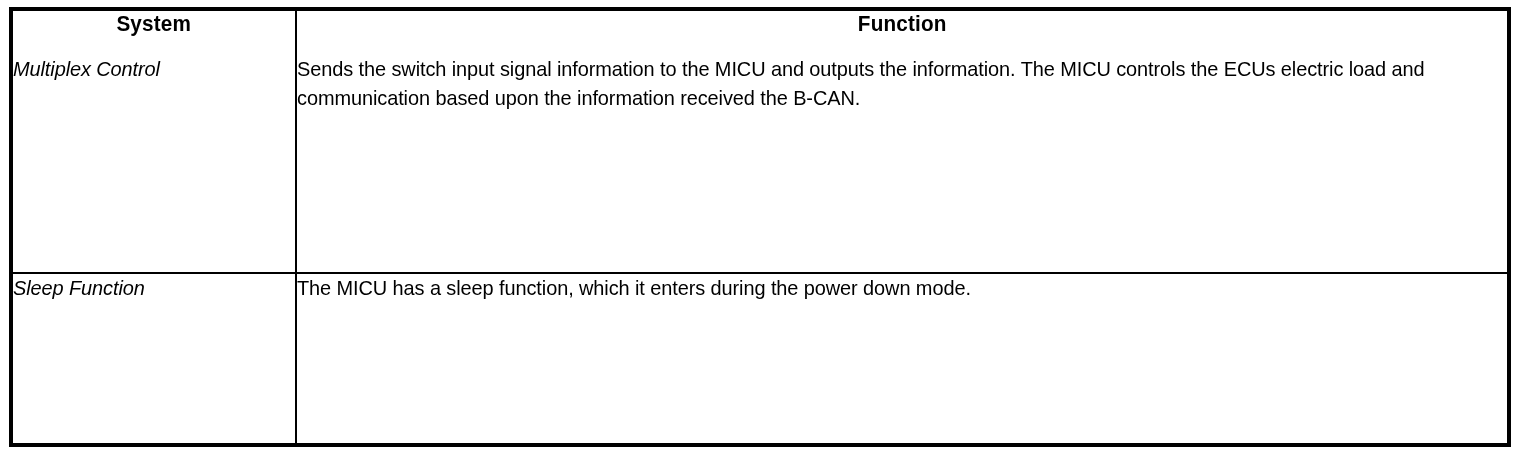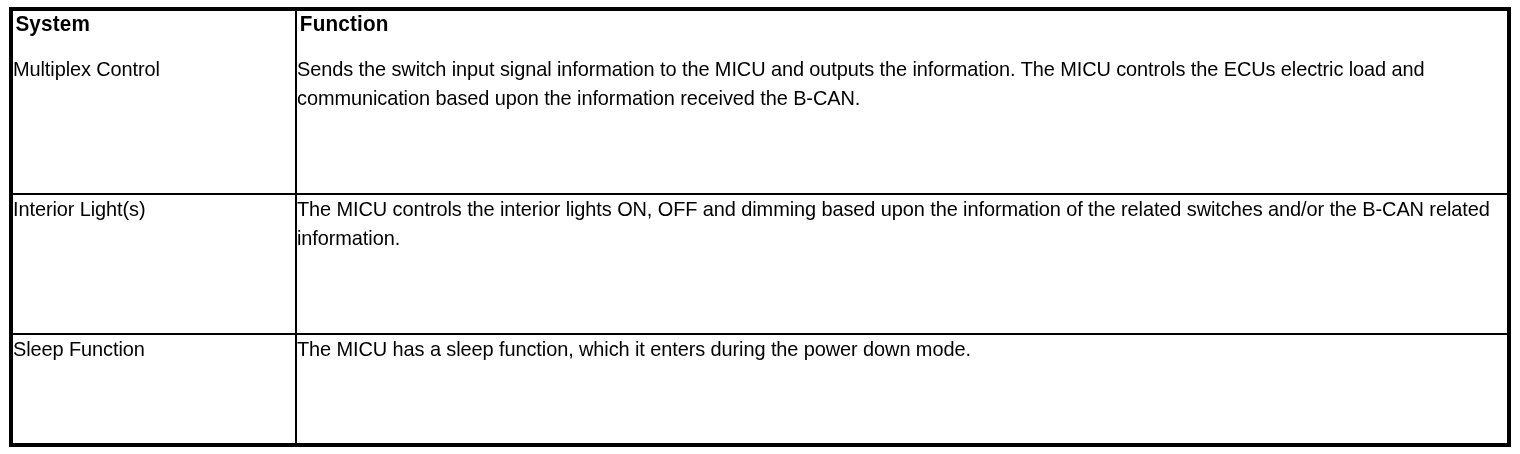--- a/index.html
+++ b/index.html
@@ -49,36 +49,37 @@
   table.spec-table td:last-child {
     border-right: 0;
   }
   table.spec-table tr:last-child th,
   table.spec-table tr:last-child td {
     border-bottom: 0;
   }
 
   
   .header-row th {
-    text-align: left;
+    text-align: center;
     vertical-align: middle;
     height: 44px;
   }
   .header-cell-inner {
     font-size: 22px;
     font-weight: bold;
     letter-spacing: 0.2px;
     line-height: 1.15;
     transform: scaleX(0.94);
     display: inline-block;
   }
 
   
   .cell-system {
     padding: 11px 0 10px 14px;
+    font-style: italic;
   }
   .cell-function {
     padding: 11px 18px 10px 16px;
   }
   .cell-text {
     font-size: 21px;
     font-weight: normal;
     line-height: 1.38;
     letter-spacing: -0.1px;
     display: block;
@@ -111,28 +112,20 @@
     </thead>
     <tbody>
       <tr class="row-tall">
         <td class="cell-system">
           <span class="cell-text">Multiplex Control</span>
         </td>
         <td class="cell-function">
           <span class="cell-text">Sends the switch input signal information to the MICU and outputs the information. The MICU controls the ECUs electric load and communication based upon the information received the B-CAN.</span>
         </td>
       </tr>
-      <tr class="row-tall">
-        <td class="cell-system">
-          <span class="cell-text">Interior Light(s)</span>
-        </td>
-        <td class="cell-function">
-          <span class="cell-text">The MICU controls the interior lights ON, OFF and dimming based upon the information of the related switches and/or the B-CAN related information.</span>
-        </td>
-      </tr>
       <tr class="row-short">
         <td class="cell-system">
           <span class="cell-text">Sleep Function</span>
         </td>
         <td class="cell-function">
           <span class="cell-text">The MICU has a sleep function, which it enters during the power down mode.</span>
         </td>
       </tr>
     </tbody>
   </table>

